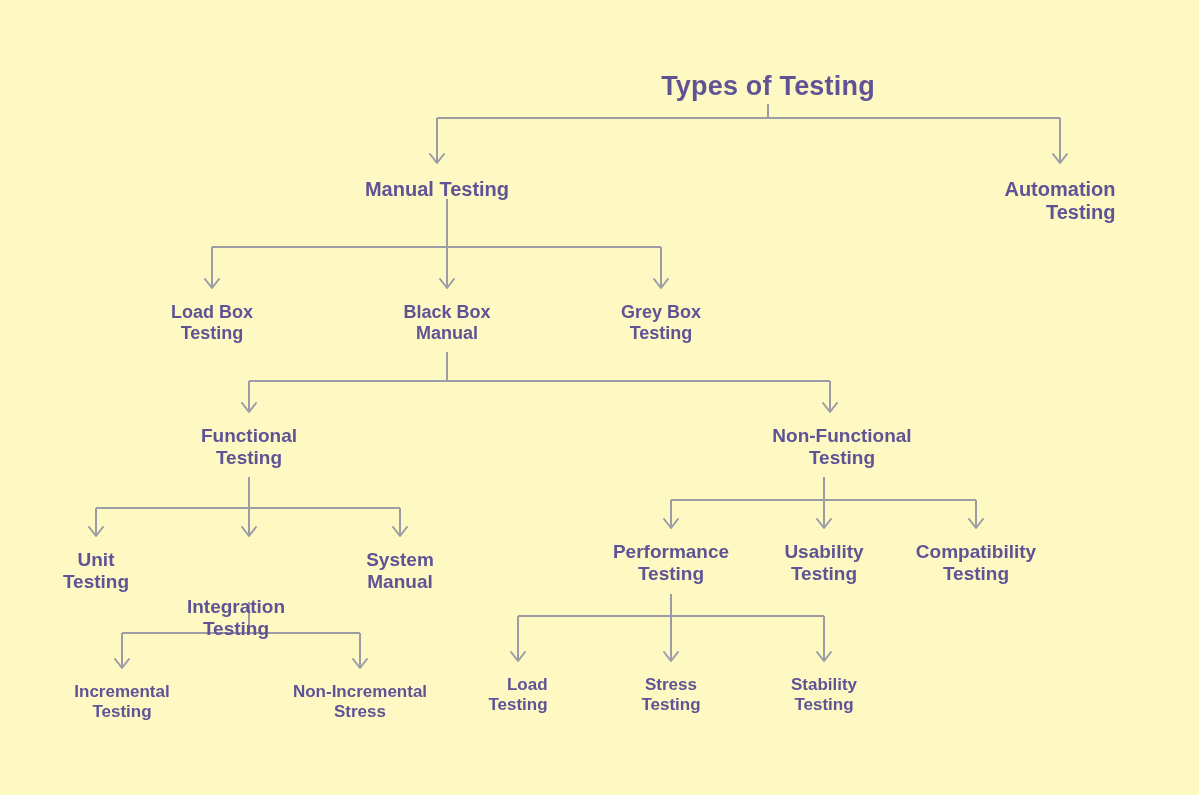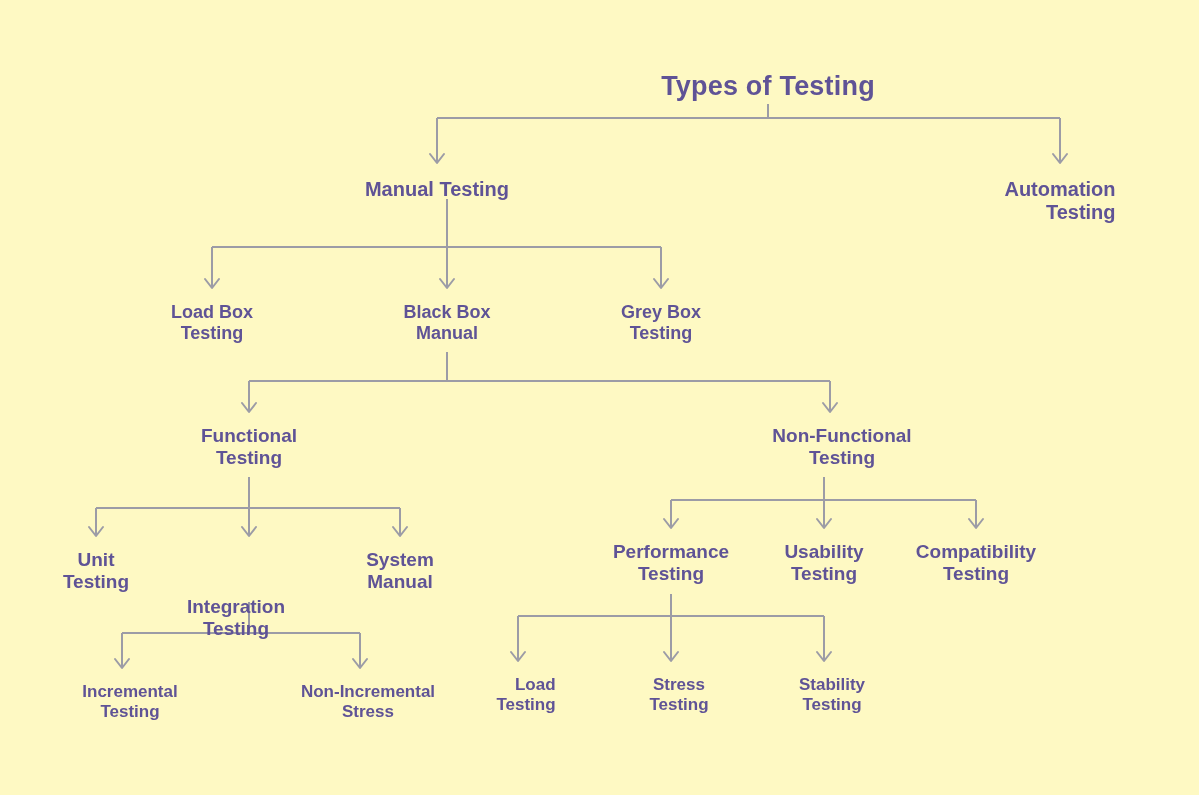--- a/index.html
+++ b/index.html
@@ -33,21 +33,21 @@
     white-space: pre-line;
   }
   .title {
     font-size: 27px;
     letter-spacing: 0.2px;
   }
   .lvl1 { font-size: 20px; }
   .lvl2 { font-size: 18px; }
   .lvl3 { font-size: 19px; }
   .lvl4 { font-size: 19px; }
-  .lvl5 { font-size: 17px; margin-left: 8px; }
+  .lvl5 { font-size: 17px; }
 </style>
 </head>
 <body>
 
 <div id="canvas">
   <svg id="edges" viewBox="0 0 1199 795">
       <line x1="768" y1="104" x2="768" y2="118" stroke="#9c9ca6" stroke-width="2" stroke-linecap="butt"></line>
       <line x1="437" y1="118" x2="1060" y2="118" stroke="#9c9ca6" stroke-width="2" stroke-linecap="butt"></line>
       <line x1="437" y1="118" x2="437" y2="163" stroke="#9c9ca6" stroke-width="2" stroke-linecap="butt"></line>
       <path d="M 430 154 L 437 163 L 444 154" fill="none" stroke="#9c9ca6" stroke-width="2" stroke-linecap="round" stroke-linejoin="round"></path>

